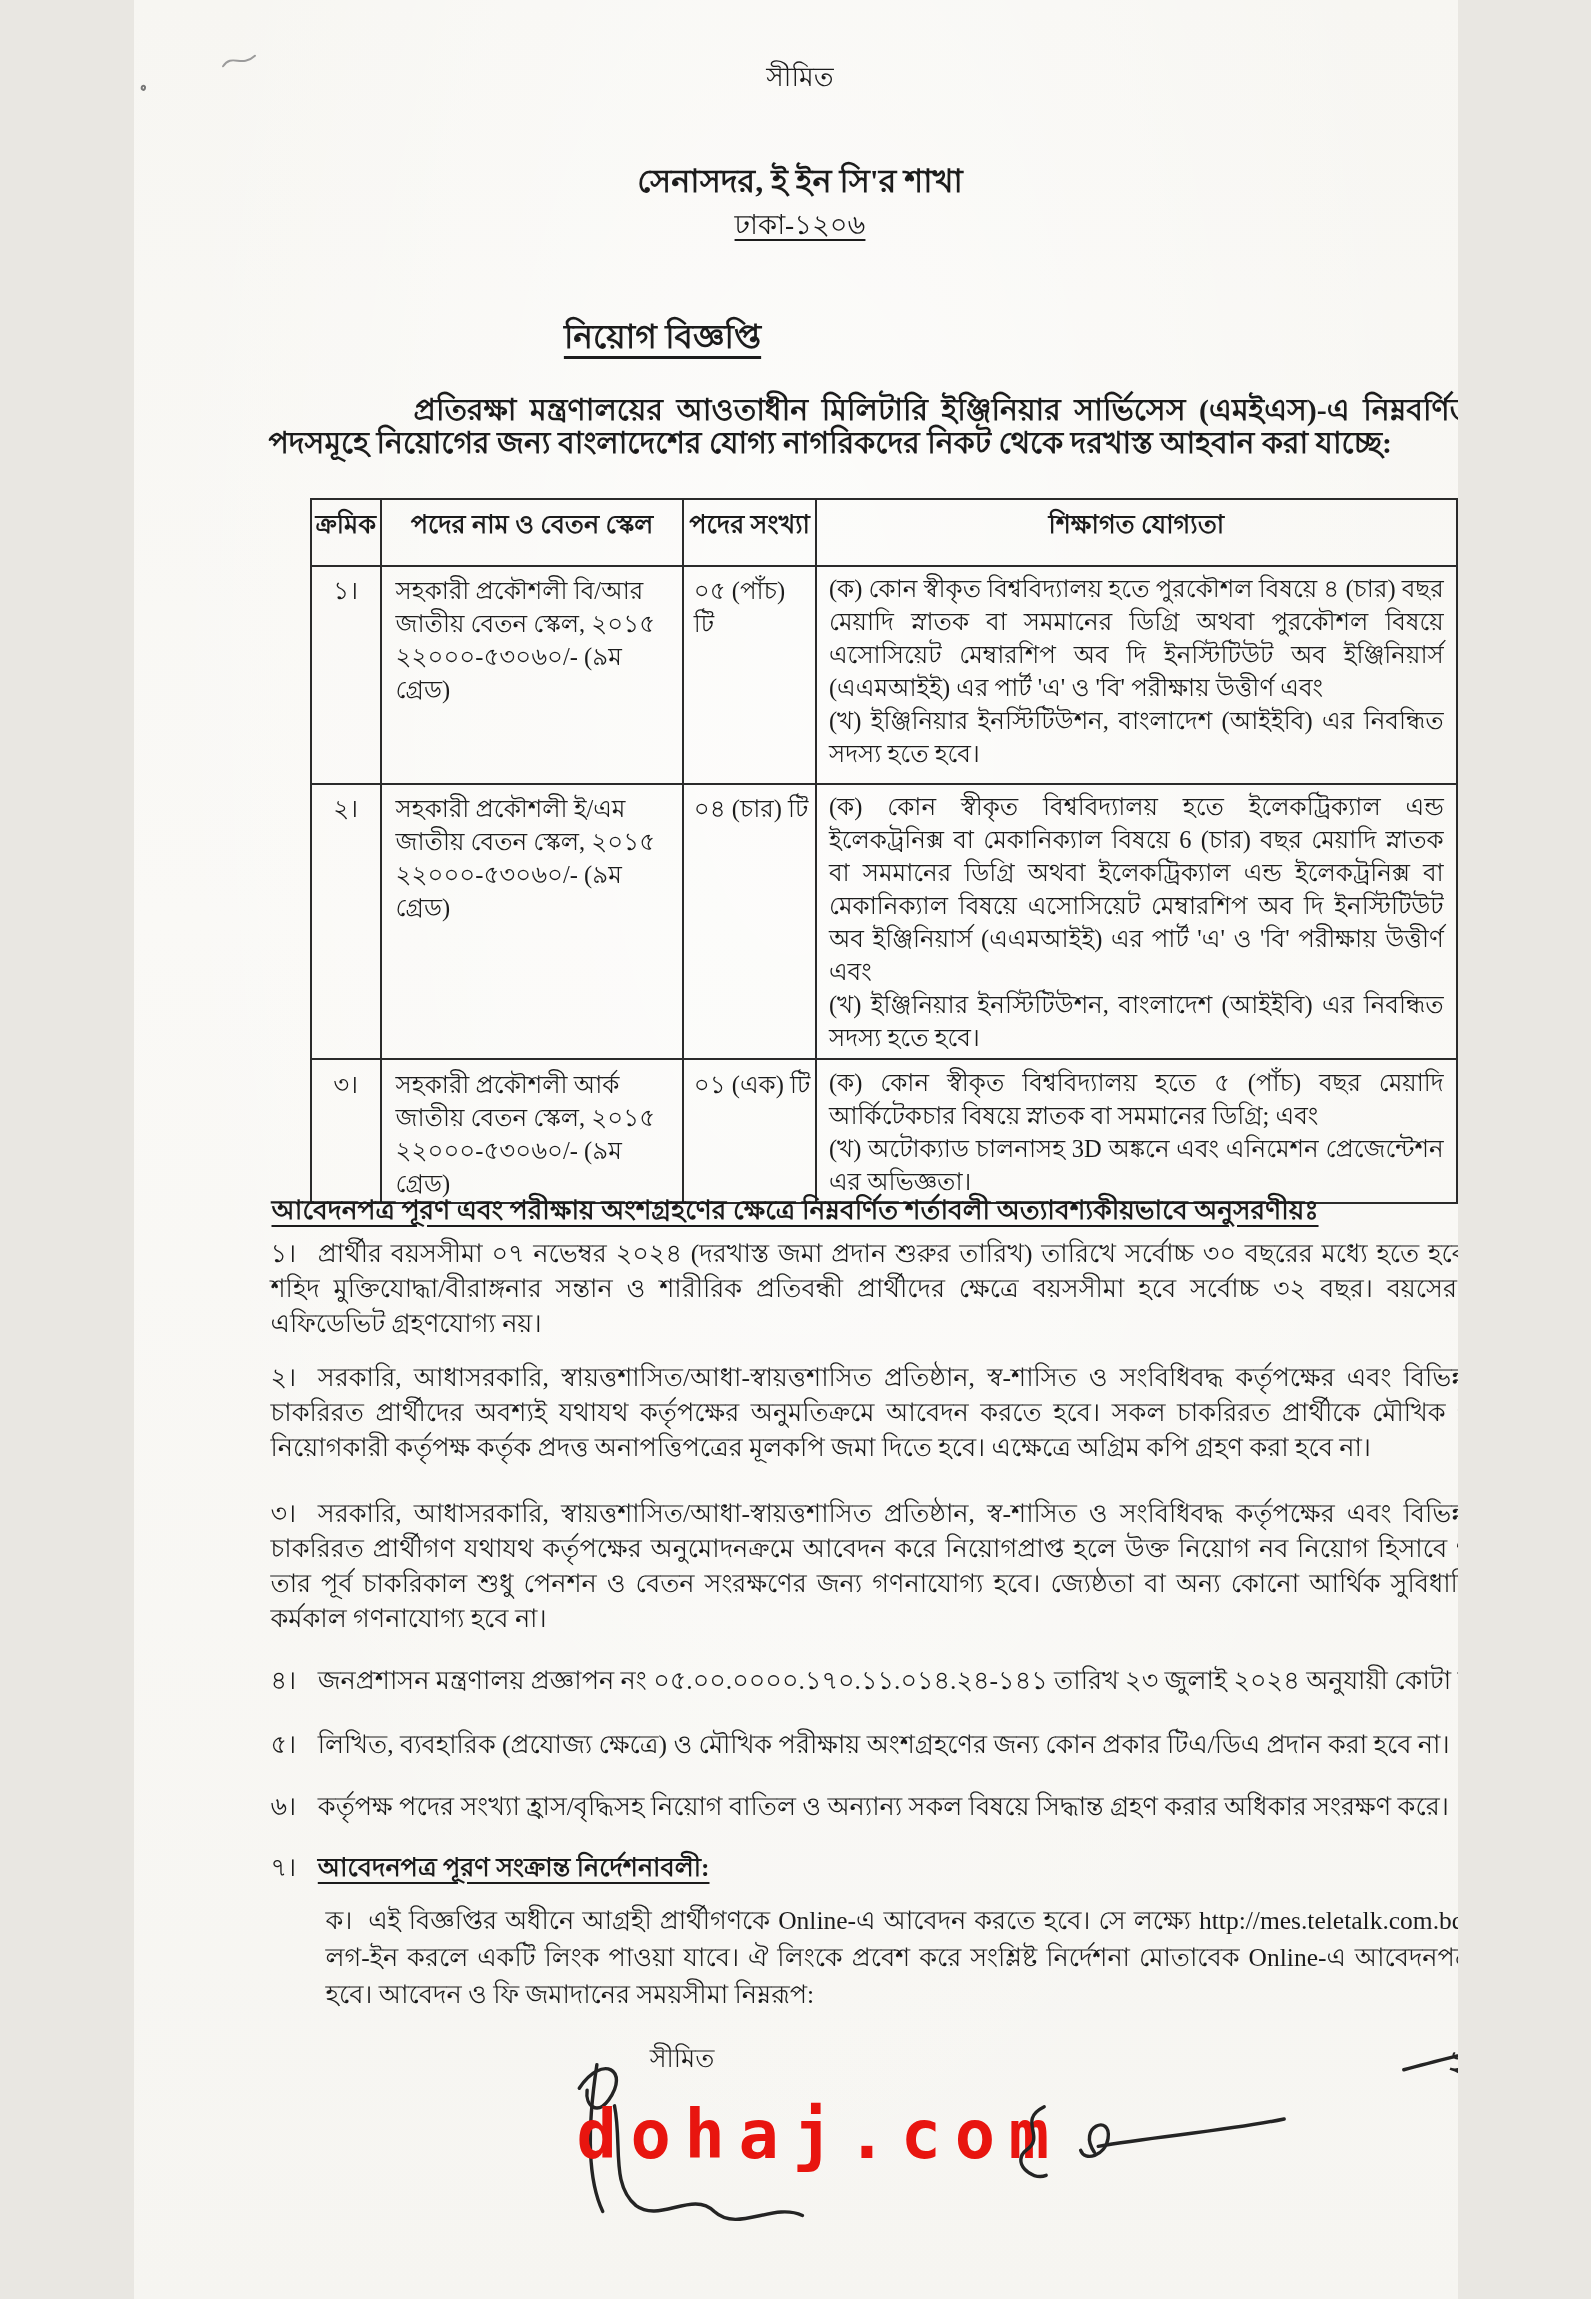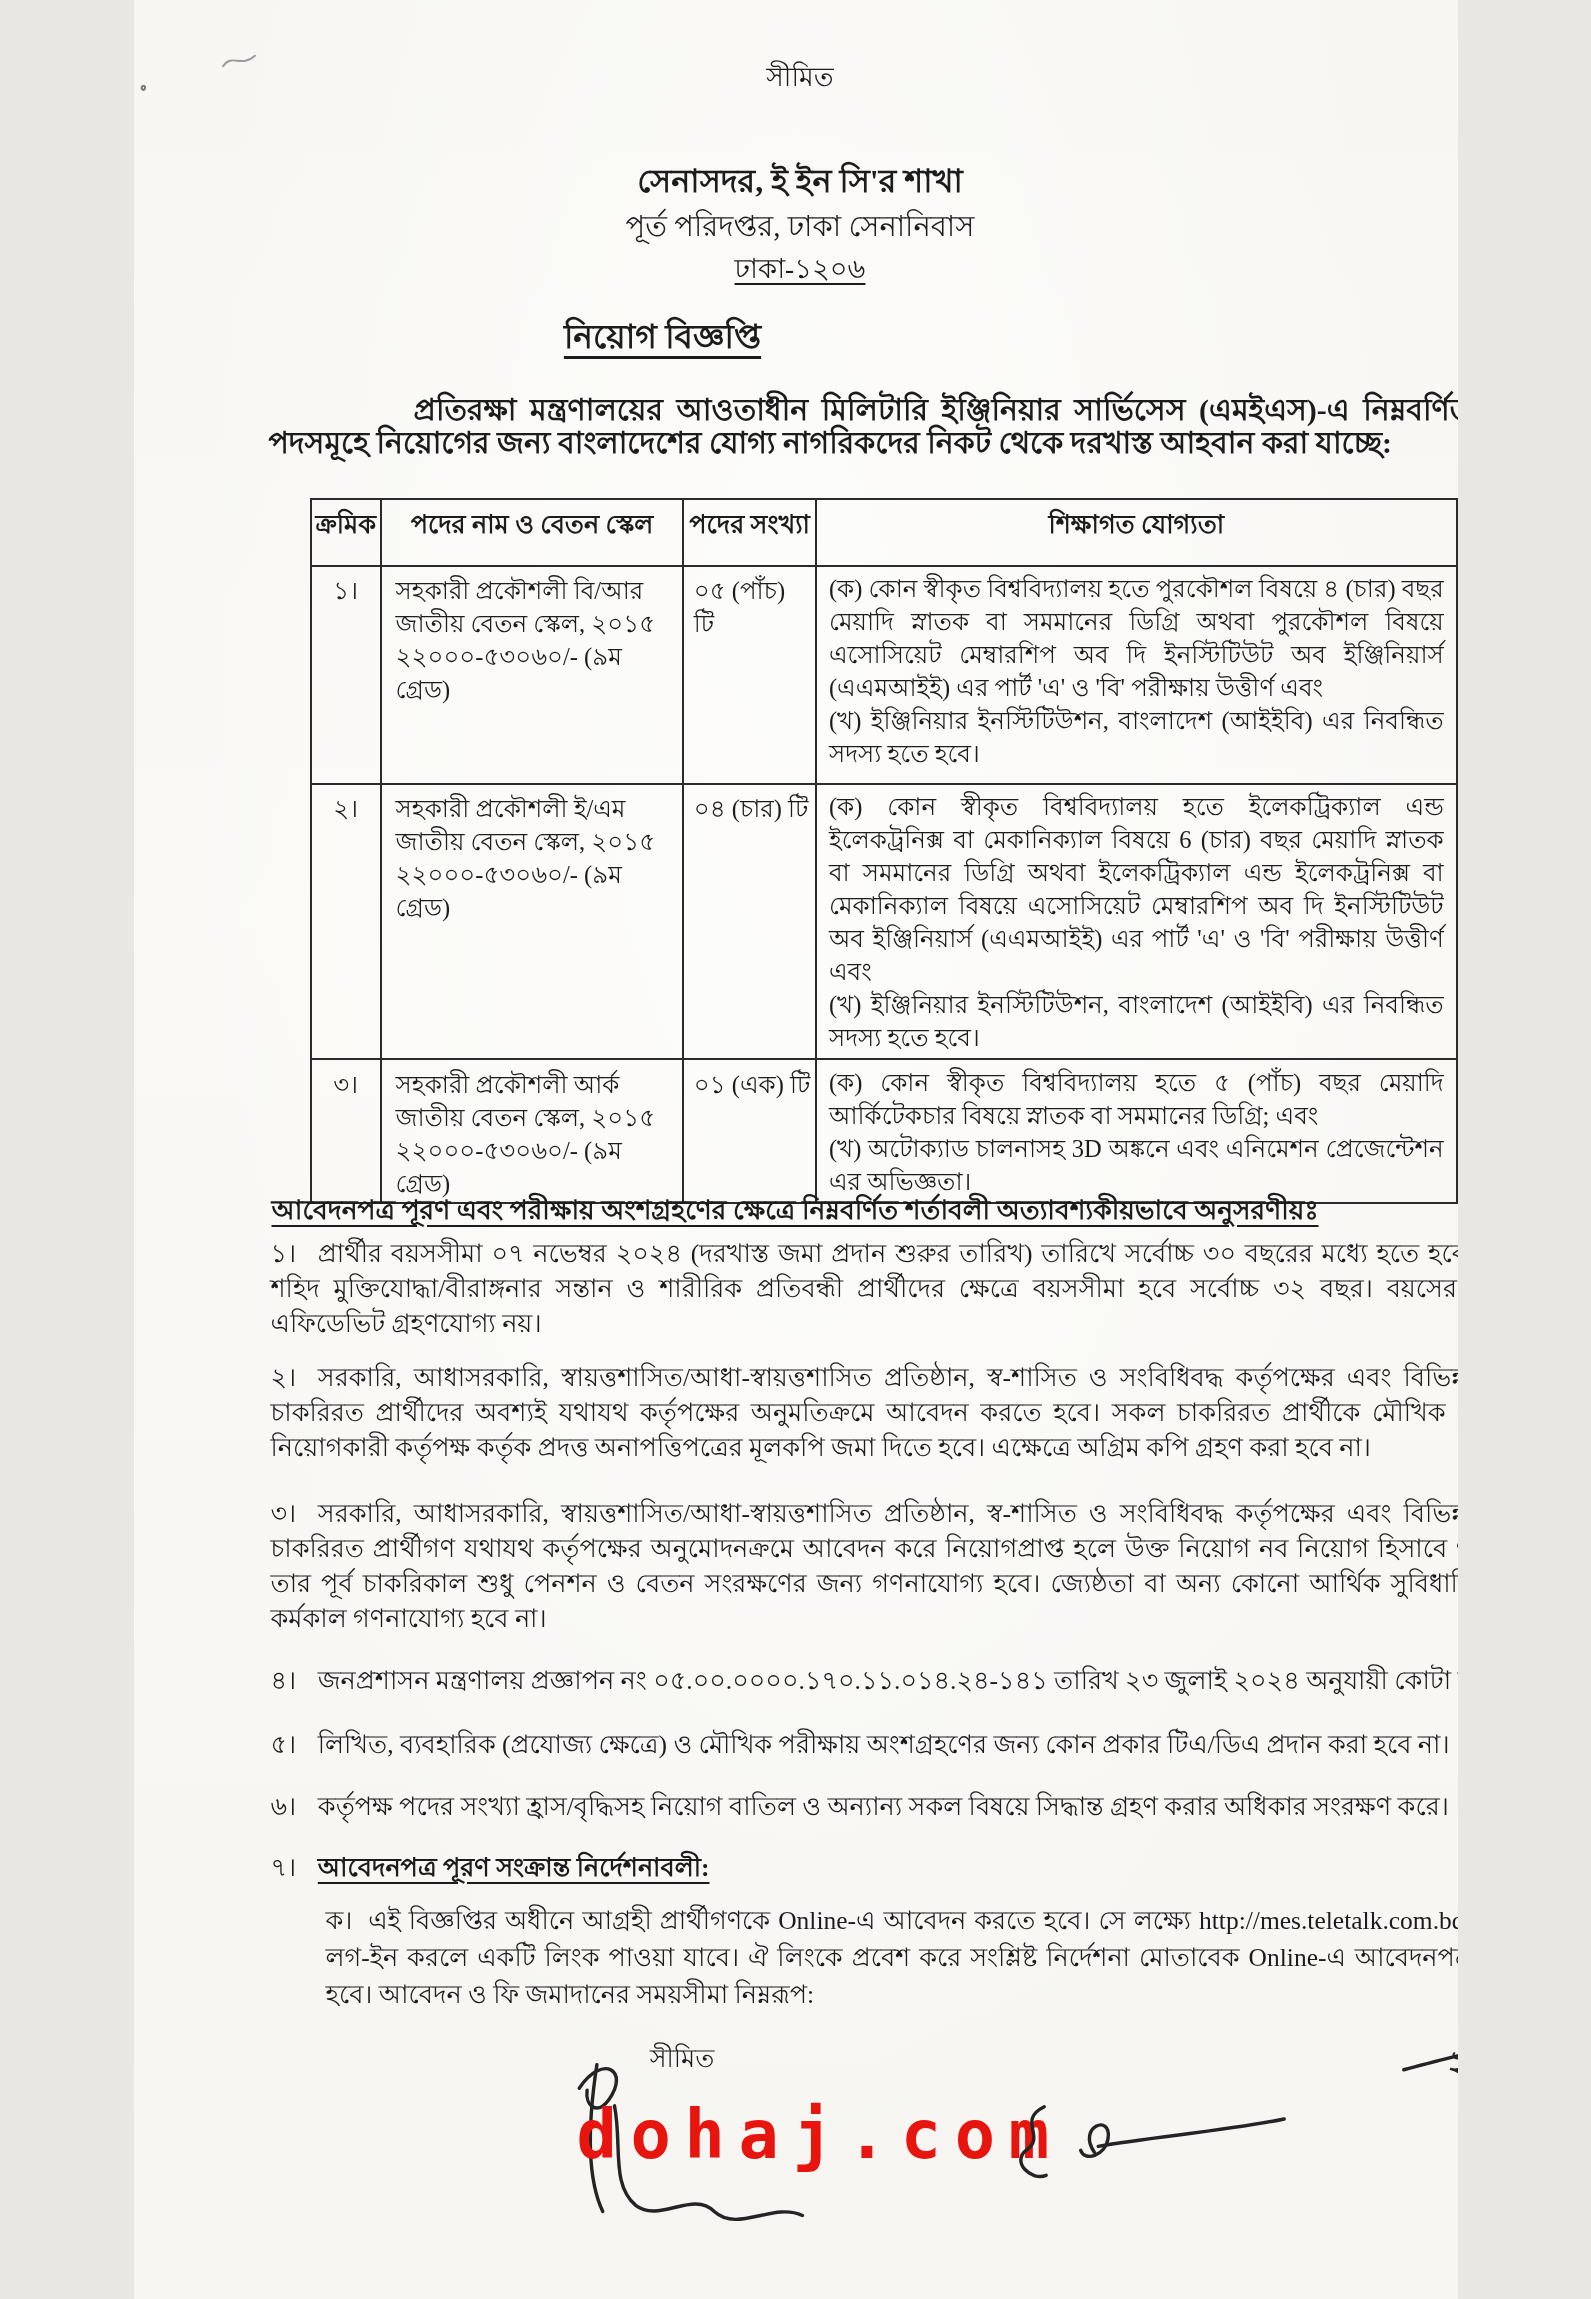--- a/index.html
+++ b/index.html
@@ -82,21 +82,20 @@
     <path d="M5,20 C14,6 24,22 38,9"></path>
   </svg>
   <svg class="abs pencil" style="left:3.9px;top:80px;" width="13.7" height="13.7" viewBox="0 0 14 14">
     <path d="M5,7 C6,5 9,6 8,9 C7,11 4,10 5,7" style="stroke:#777;"></path>
   </svg>
 
   <div class="abs classification-top">সীমিত</div>
 
   <div class="abs org-block">
     <div class="org-line1">সেনাসদর, ই ইন সি'র শাখা</div>
-    <div class="org-line2">পূর্ত পরিদপ্তর, ঢাকা সেনানিবাস</div>
     <div class="org-line3">ঢাকা-১২০৬</div>
   </div>
 
   <div class="abs doc-title">
     <span>নিয়োগ বিজ্ঞপ্তি</span>
   </div>
 
   <div class="abs intro">প্রতিরক্ষা মন্ত্রণালয়ের আওতাধীন মিলিটারি ইঞ্জিনিয়ার সার্ভিসেস (এমইএস)-এ নিম্নবর্ণিত স্থায়ী শূন্য পদসমূহে নিয়োগের জন্য বাংলাদেশের যোগ্য নাগরিকদের নিকট থেকে দরখাস্ত আহবান করা যাচ্ছে:</div>
 
   <table class="vacancy">

